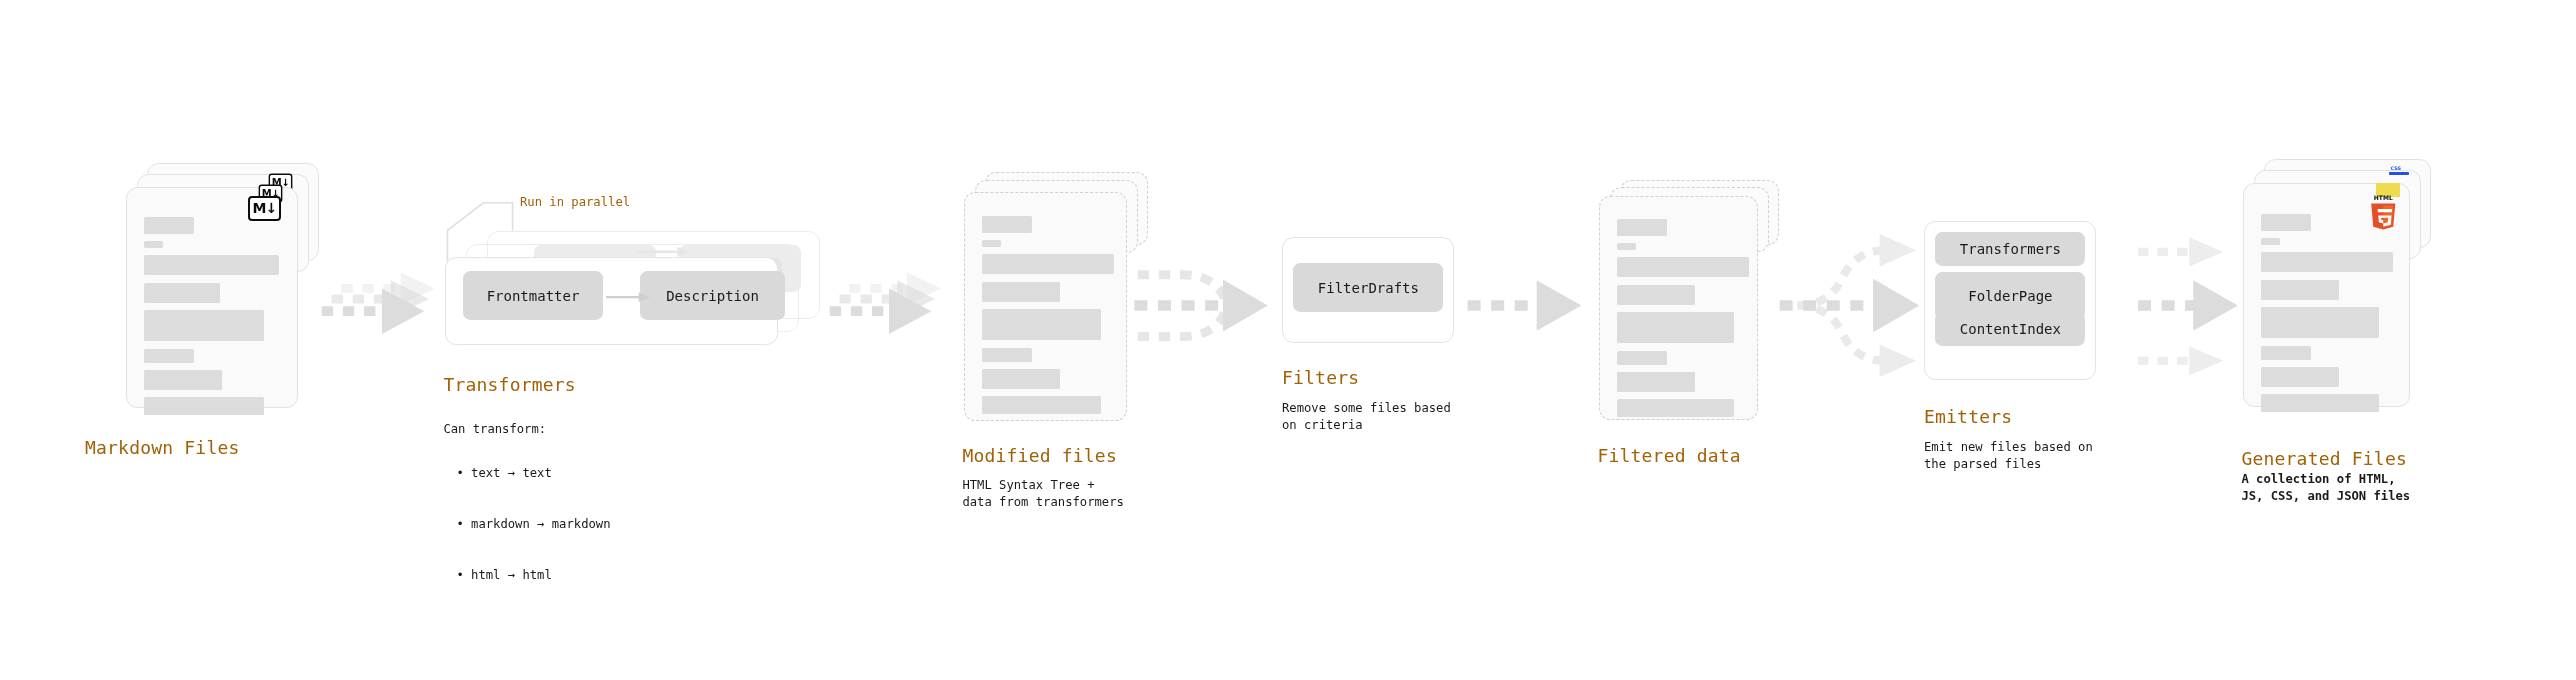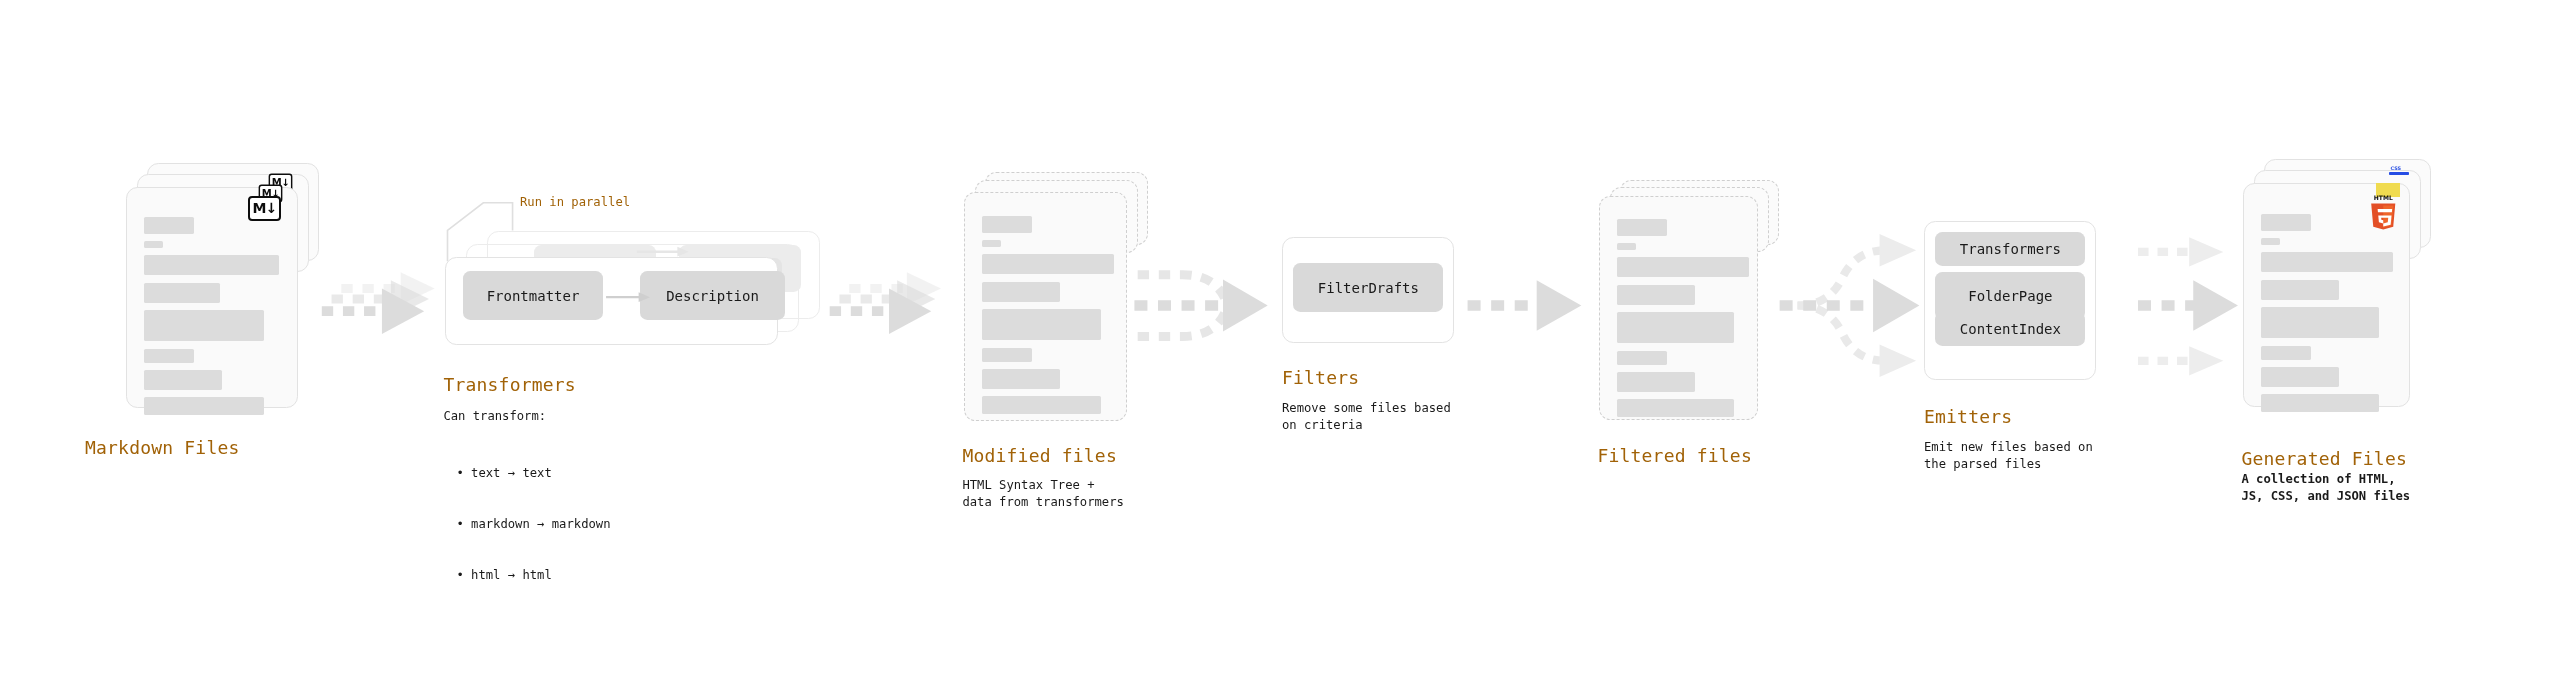--- a/index.html
+++ b/index.html
@@ -295,21 +295,21 @@
 
     <div class="chip" style="position:absolute;left:18px;top:76px;width:140px;height:49px;">Frontmatter</div>
     <div class="chip" style="position:absolute;left:195px;top:76px;width:145px;height:49px;">Description</div>
 
     <svg width="49" height="16.3" style="position:absolute;left:161px;top:94px;" viewBox="0 0 60 20">
       <line x1="0" y1="10" x2="42" y2="10" stroke="#cfcfcf" stroke-width="3"></line>
       <polygon points="40,4 54,10 40,16" fill="#cfcfcf"></polygon>
     </svg>
 
     <div class="title" style="left:-1.6px; top:179px;">Transformers</div>
-    <div class="desc" style="left:-1.6px; top:213px;">Can transform:</div>
+    <div class="desc" style="left:-1.6px; top:226px;">Can transform:</div>
     <div class="bullets" style="left:11.4px; top:236px;">
       <div>• text → text</div>
       <div>• markdown → markdown</div>
       <div>• html → html</div>
     </div>
   </div>
 
   <div class="node" style="left:964px; top:172px;">
     <div class="doccard dashed">
       <div class="sheet back2" style="left:21px;top:0px;width:163px;height:73px;"></div>
@@ -348,21 +348,21 @@
         <div class="bar" style="width:50px;height:17px;"></div>
         <div class="bar" style="width:18.7px;height:6.5px;"></div>
         <div class="bar" style="width:132px;height:20.3px;"></div>
         <div class="bar" style="width:78px;height:20.3px;"></div>
         <div class="bar" style="width:117px;height:31px;"></div>
         <div class="bar" style="width:50px;height:14px;"></div>
         <div class="bar" style="width:78px;height:20.3px;"></div>
         <div class="bar" style="width:117px;height:18px;"></div>
       </div>
     </div>
-    <div class="title" style="left:-1.6px; top:265px;">Filtered files</div>
+    <div class="title" style="left:-1.6px; top:265px;">Filtered data</div>
   </div>
 
   <div class="node" style="left:1924px; top:221px;">
     <div class="boxcard" style="left:0;top:0;width:172px;height:159px;"></div>
     <div class="chip" style="position:absolute;left:11.4px;top:11.4px;width:150px;height:34px;">Transformers</div>
     <div class="chip" style="position:absolute;left:11.4px;top:51px;width:150px;height:48px;">FolderPage</div>
     <div class="chip" style="position:absolute;left:11.4px;top:91px;width:150px;height:34px;">ContentIndex</div>
     <div class="title" style="left:0px; top:185px;">Emitters</div>
     <div class="desc" style="left:0px; top:218px;">Emit new files based on
 the parsed files</div>

